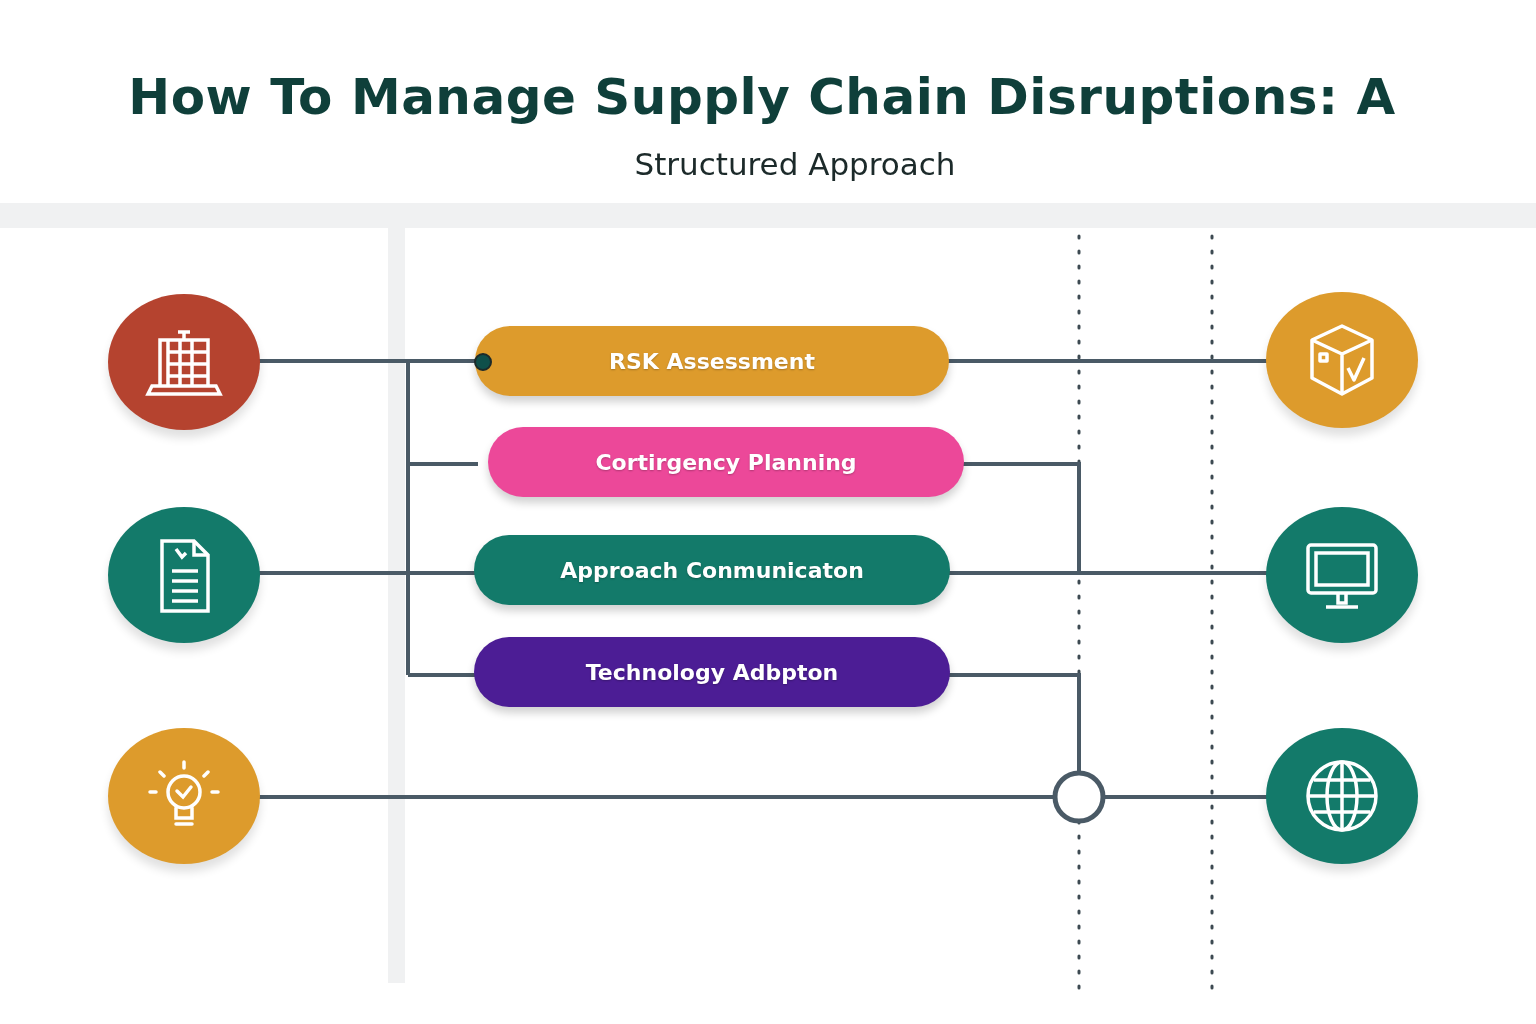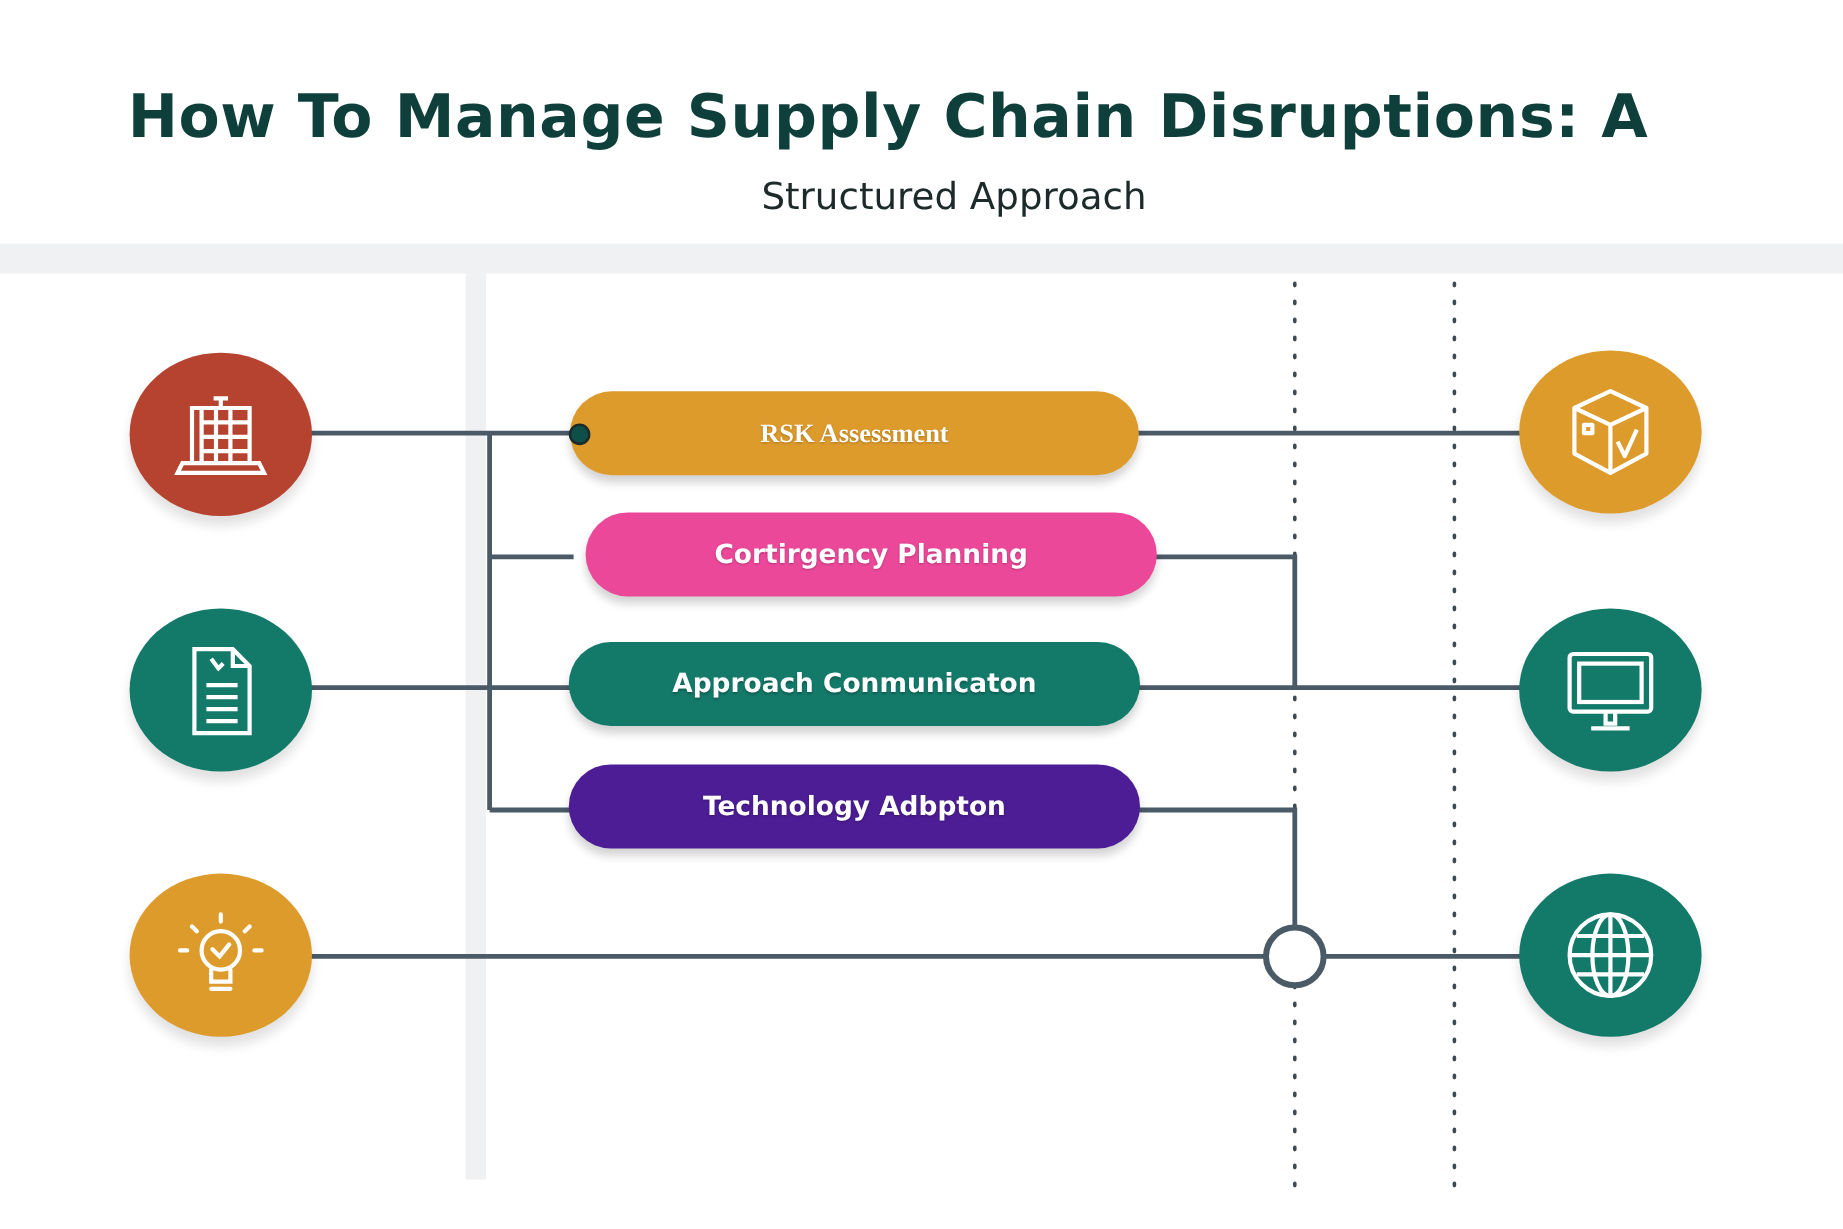--- a/index.html
+++ b/index.html
@@ -1,17 +1,17 @@
 <!DOCTYPE html>
 <html><head>
 <meta charset="utf-8">
 <style>
   html, body { margin:0; padding:0; }
   body { width:1536px; height:1024px; background:#ffffff; position:relative; overflow:hidden; font-family:"DejaVu Sans", sans-serif; }
-  .title { position:absolute; left:0; top:68px; width:1480px; text-align:center; font-family:"DejaVu Sans", sans-serif; font-weight:bold; font-size:50px; color:#0f3f3a; letter-spacing:0.5px; }
+  .title { position:absolute; left:0; top:68px; width:1480px; text-align:center; font-family:"DejaVu Sans", sans-serif; font-weight:bold; font-size:50px; color:#0f3f3a; letter-spacing:0.5px;padding-left:22px; }
   .subtitle { position:absolute; left:0; top:146px; width:1590px; text-align:center; font-family:"DejaVu Sans", sans-serif; font-size:31px; color:#1c2a2a; }
   .band { position:absolute; left:0; top:203px; width:1536px; height:25px; background:#f0f1f2; }
   .vbar { position:absolute; left:388px; top:228px; width:17px; height:755px; background:#f0f1f2; }
   svg.lines { position:absolute; left:0; top:0; width:1536px; height:1024px; }
   .pill { position:absolute; height:70px; border-radius:35px; display:flex; align-items:center; justify-content:center; color:#ffffff; font-weight:bold; font-size:22px; font-family:"DejaVu Sans", sans-serif; box-shadow:0 6px 8px rgba(0,0,0,0.18); }
   .pill span { text-shadow:0 1px 2px rgba(0,0,0,0.25); }
   .circle { position:absolute; width:152px; height:136px; border-radius:50%; display:flex; align-items:center; justify-content:center; box-shadow:0 8px 10px rgba(0,0,0,0.12); }
   .circle svg { width:84px; height:84px; }
   .dot { position:absolute; width:14px; height:14px; border-radius:50%; background:#0f4f4a; border:2px solid #1c2a2a; }
 </style>
@@ -67,21 +67,21 @@
 <div class="circle" style="left:108px;top:728px;background:#dd9b2c;">
   <svg viewBox="0 0 84 84" fill="none" stroke="#fff" stroke-width="3.5" stroke-linecap="round">
     <circle cx="42" cy="38" r="16"></circle>
     <path d="M34 54 V64 H50 V54"></path>
     <path d="M34 70 H50"></path>
     <path d="M35 37 L41 43 L49 33"></path>
     <path d="M42 8 V14 M18 18 L22 22 M66 18 L62 22 M8 38 H14 M70 38 H76"></path>
   </svg>
 </div>
 
-<div class="pill" style="left:475px;top:326px;width:474px;background:#dd9b2c;font-family:Liberation Serif, serif;">
+<div class="pill" style="left:475px;top:326px;width:474px;background:#dd9b2c;">
   <span>RSK Assessment</span>
 </div>
 <div class="dot" style="left:474px;top:353px;"></div>
 <div class="pill" style="left:488px;top:427px;width:476px;background:#ec4899;">
   <span>Cortirgency Planning</span>
 </div>
 <div class="pill" style="left:474px;top:535px;width:476px;background:#137a6a;">
   <span>Approach Conmunicaton</span>
 </div>
 <div class="pill" style="left:474px;top:637px;width:476px;background:#4c1d95;">

